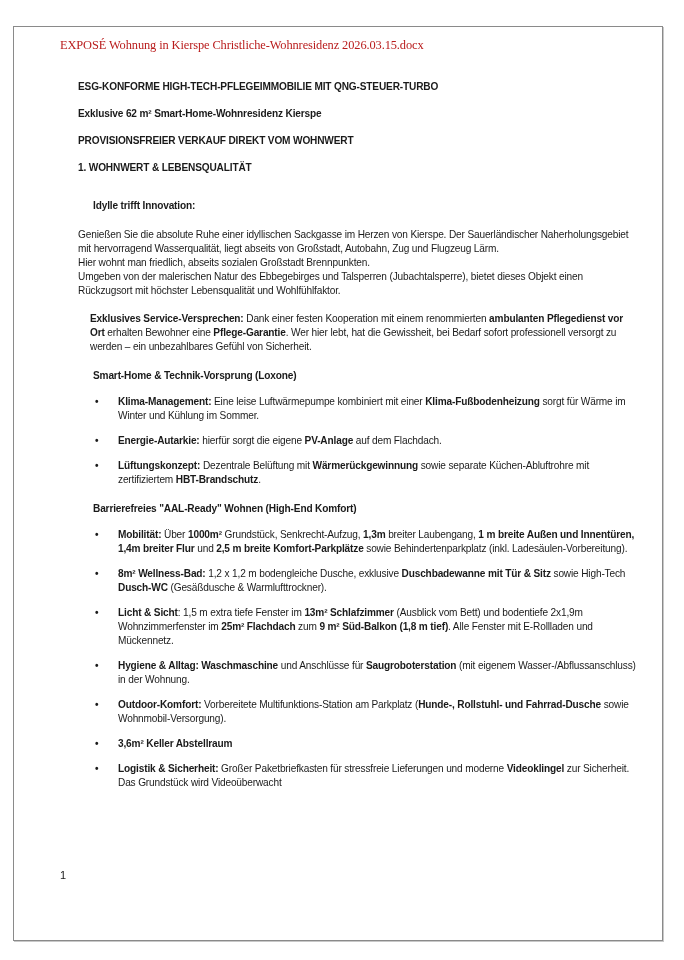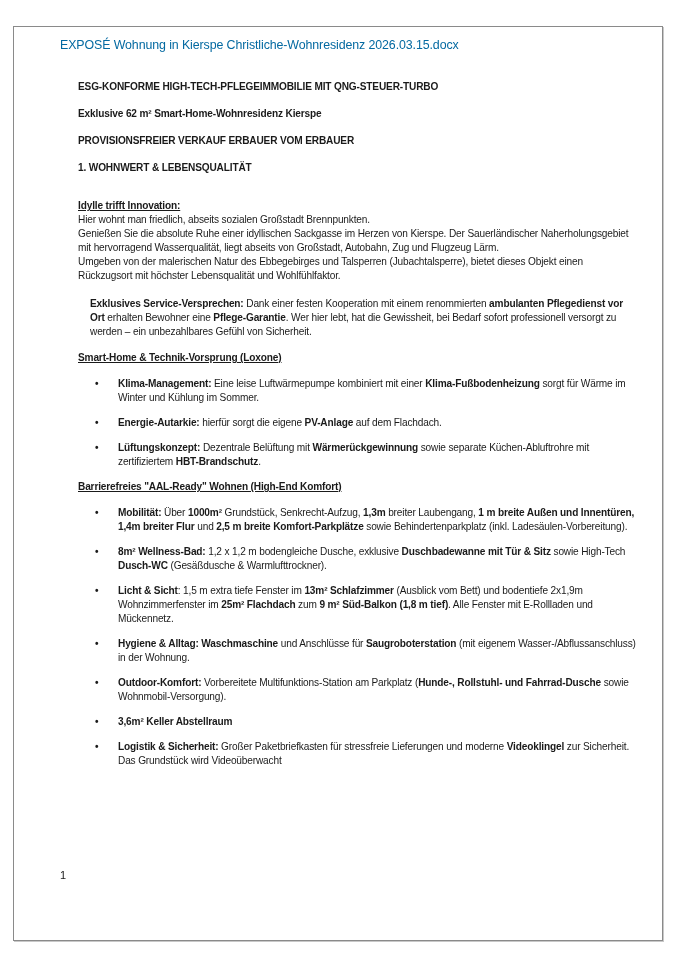--- a/index.html
+++ b/index.html
@@ -1,46 +1,46 @@
 <!DOCTYPE html>
 <html><head>
 <meta charset="utf-8">
 <style>
   html, body { margin: 0; padding: 0; background: #ffffff; }
   body { width: 684px; height: 960px; position: relative; overflow: hidden;
          font-family: "Liberation Sans", sans-serif; color: #1a1a1a; }
   .page { position: absolute; left: 13px; top: 26px; width: 650px; height: 915px;
           border: 1px solid #8a8a8a; box-shadow: 1px 1px 0 #c8c8c8; background: #fff; box-sizing: border-box; }
-  .doc-title { position: absolute; left: 46px; top: 11px; font-size: 12.4px; color: #0369a1; letter-spacing: -0.1px; }
+  .doc-title { position: absolute; left: 46px; top: 11px; font-size: 12.4px; color: #b91c1c; letter-spacing: -0.1px; font-family: Liberation Serif, serif; }
   .content { position: absolute; left: 64px; top: 53px; width: 560px; font-size: 10.1px; line-height: 14px; letter-spacing: -0.15px; }
   .h { font-weight: bold; margin: 0 0 13px 0; font-size: 10.1px; }
   p { margin: 0 0 12px 12px; }
-  .sub { font-weight: bold; margin: 0; text-decoration: underline; }
+  .sub { font-weight: bold; margin: 15px; }
   ul { margin: 0 0 10px 0; padding: 0; list-style: none; }
   li { position: relative; padding-left: 40px; margin-bottom: 11px; }
   li .bullet { position: absolute; left: 17px; top: 0; font-weight: bold; }
   b { font-weight: bold; }
   .page-num { position: absolute; left: 46px; top: 842px; font-size: 11px; }
 </style>
 </head>
 <body>
 
 <div class="page">
   <div class="doc-title">EXPOSÉ Wohnung in Kierspe Christliche-Wohnresidenz 2026.03.15.docx</div>
 
   <div class="content">
     <div class="h">ESG-KONFORME HIGH-TECH-PFLEGEIMMOBILIE MIT QNG-STEUER-TURBO</div>
     <div class="h">Exklusive 62 m² Smart-Home-Wohnresidenz Kierspe</div>
-    <div class="h">PROVISIONSFREIER VERKAUF ERBAUER VOM ERBAUER</div>
+    <div class="h">PROVISIONSFREIER VERKAUF DIREKT VOM WOHNWERT</div>
     <div class="h" style="margin-bottom:24px">1. WOHNWERT &amp; LEBENSQUALITÄT</div>
 
     <div style="margin-bottom:14px">
       <div class="sub">Idylle trifft Innovation:</div>
+      <div>Genießen Sie die absolute Ruhe einer idyllischen Sackgasse im Herzen von Kierspe. Der Sauerländischer Naherholungsgebiet mit hervorragend Wasserqualität,  liegt abseits von Großstadt, Autobahn, Zug und Flugzeug Lärm.</div>
       <div>Hier wohnt man friedlich, abseits sozialen Großstadt Brennpunkten.</div>
-      <div>Genießen Sie die absolute Ruhe einer idyllischen Sackgasse im Herzen von Kierspe. Der Sauerländischer Naherholungsgebiet mit hervorragend Wasserqualität,  liegt abseits von Großstadt, Autobahn, Zug und Flugzeug Lärm.</div>
       <div>Umgeben von der malerischen Natur des Ebbegebirges und Talsperren (Jubachtalsperre), bietet dieses Objekt einen Rückzugsort mit höchster Lebensqualität und Wohlfühlfaktor.</div>
     </div>
 
     <p>
       <b>Exklusives Service-Versprechen:</b><span> Dank einer festen Kooperation mit einem renommierten </span><b>ambulanten Pflegedienst vor Ort</b><span> erhalten Bewohner eine </span><b>Pflege-Garantie</b><span>. Wer hier lebt, hat die Gewissheit, bei Bedarf sofort professionell versorgt zu werden – ein unbezahlbares Gefühl von Sicherheit.</span>
     </p>
 
     <p class="sub" style="margin-bottom:12px">Smart-Home &amp; Technik-Vorsprung (Loxone)</p>
     <ul>
       <li><span class="bullet">•</span><b>Klima-Management:</b><span> Eine leise Luftwärmepumpe kombiniert mit einer </span><b>Klima-Fußbodenheizung</b><span> sorgt für Wärme im Winter und Kühlung im Sommer.</span></li>

